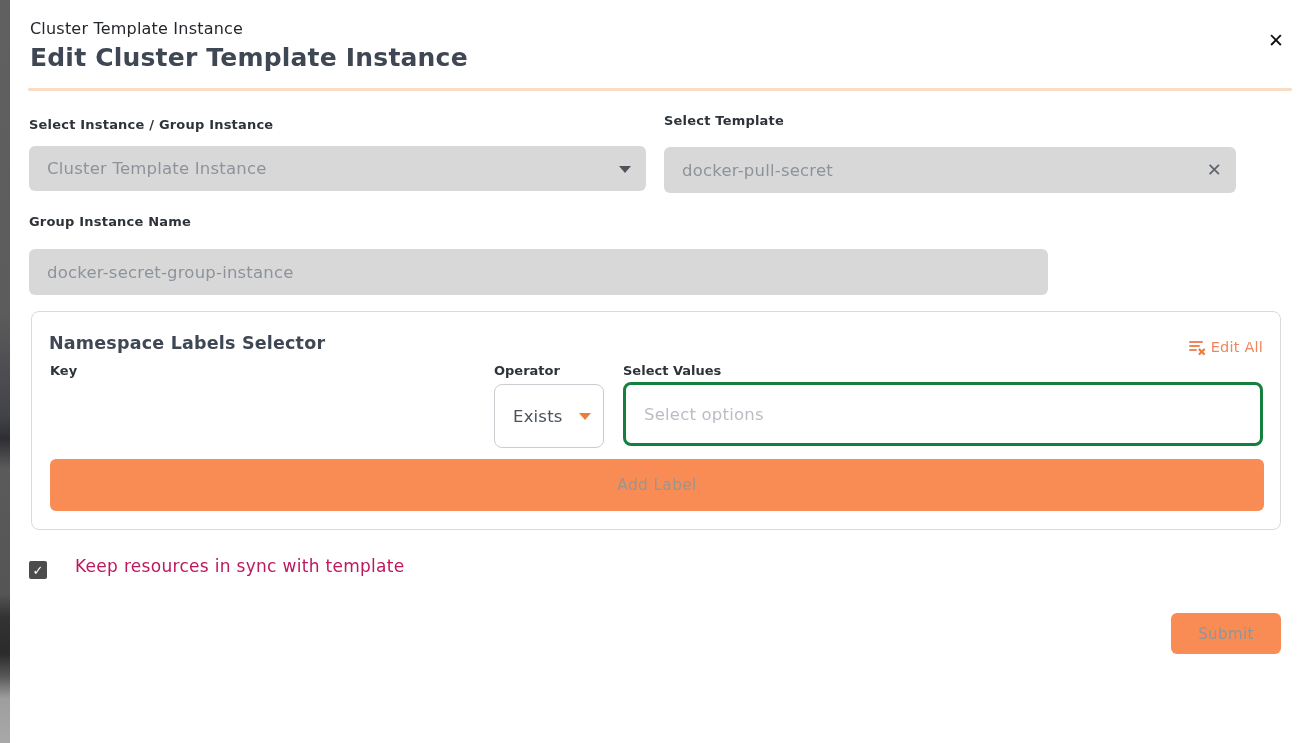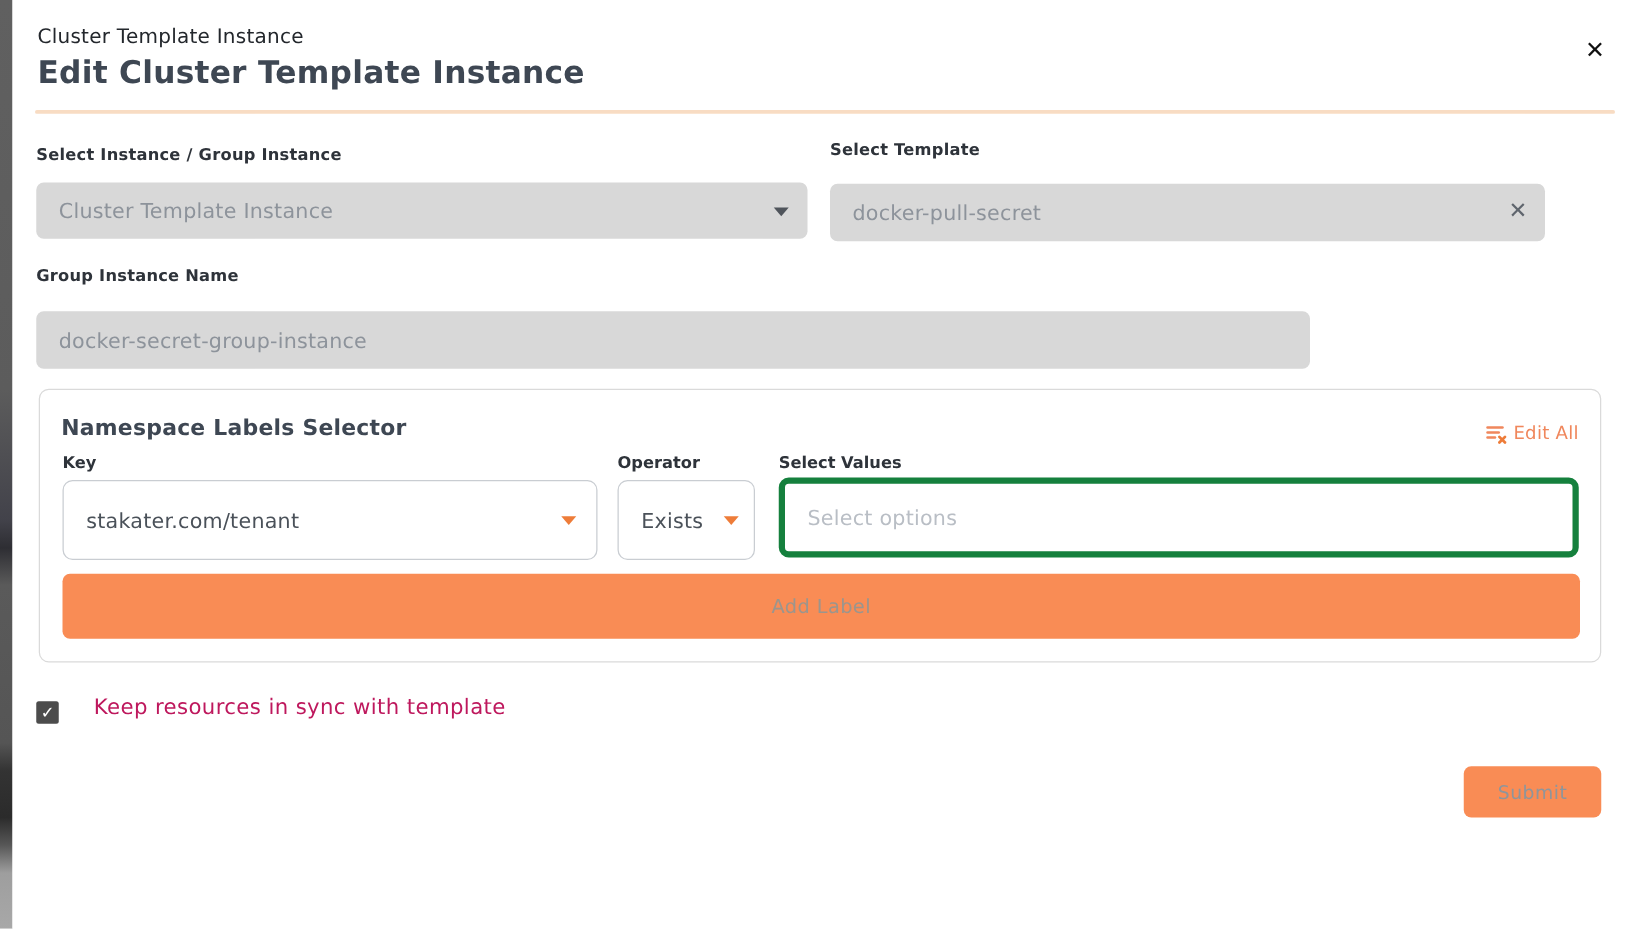--- a/index.html
+++ b/index.html
@@ -94,21 +94,21 @@
   .box-operator { left: 462px; top: 72px; width: 110px; height: 64px; }
   .caret-orange {
     position: absolute; right: 16px; top: 50%; margin-top: -3px;
     width: 0; height: 0; border-left: 6px solid transparent; border-right: 6px solid transparent;
     border-top: 7px solid #ee7c39;
   }
   .box-operator .caret-orange { right: 12px; }
 
   .values-input {
     position: absolute; left: 591px; top: 70px; width: 640px; height: 64px;
-    border: 5px solid #15803d; border-radius: 8px; padding: 0 18px;
+    border: 3px solid #15803d; border-radius: 8px; padding: 0 18px;
     font-size: 16.5px; color: #4a5159; font-family: inherit; outline: none; letter-spacing: 0.2px;
   }
   .values-input::placeholder { color: #b9bec5; opacity: 1; }
 
   .add-label-btn {
     position: absolute; left: 18px; top: 147px; width: 1214px; height: 52px;
     background: #f98c55; border: none; border-radius: 6px;
     font-size: 15.5px; color: #9b958d; font-family: inherit; letter-spacing: 0.3px;
     cursor: pointer;
   }
@@ -176,24 +176,20 @@
           <line x1="17" y1="12.5" x2="12.5" y2="17"></line>
         </g>
       </svg>
       <span>Edit All</span>
     </div>
 
     <div class="ns-label lbl-key">Key</div>
     <div class="ns-label lbl-operator">Operator</div>
     <div class="ns-label lbl-values">Select Values</div>
 
-    <div class="select-box box-key">
-      <span>stakater.com/tenant</span>
-      <span class="caret-orange"></span>
-    </div>
 
     <div class="select-box box-operator">
       <span>Exists</span>
       <span class="caret-orange"></span>
     </div>
 
     <input class="values-input" type="text" placeholder="Select options" style="">
 
     <button class="add-label-btn">Add Label</button>
   </div>

